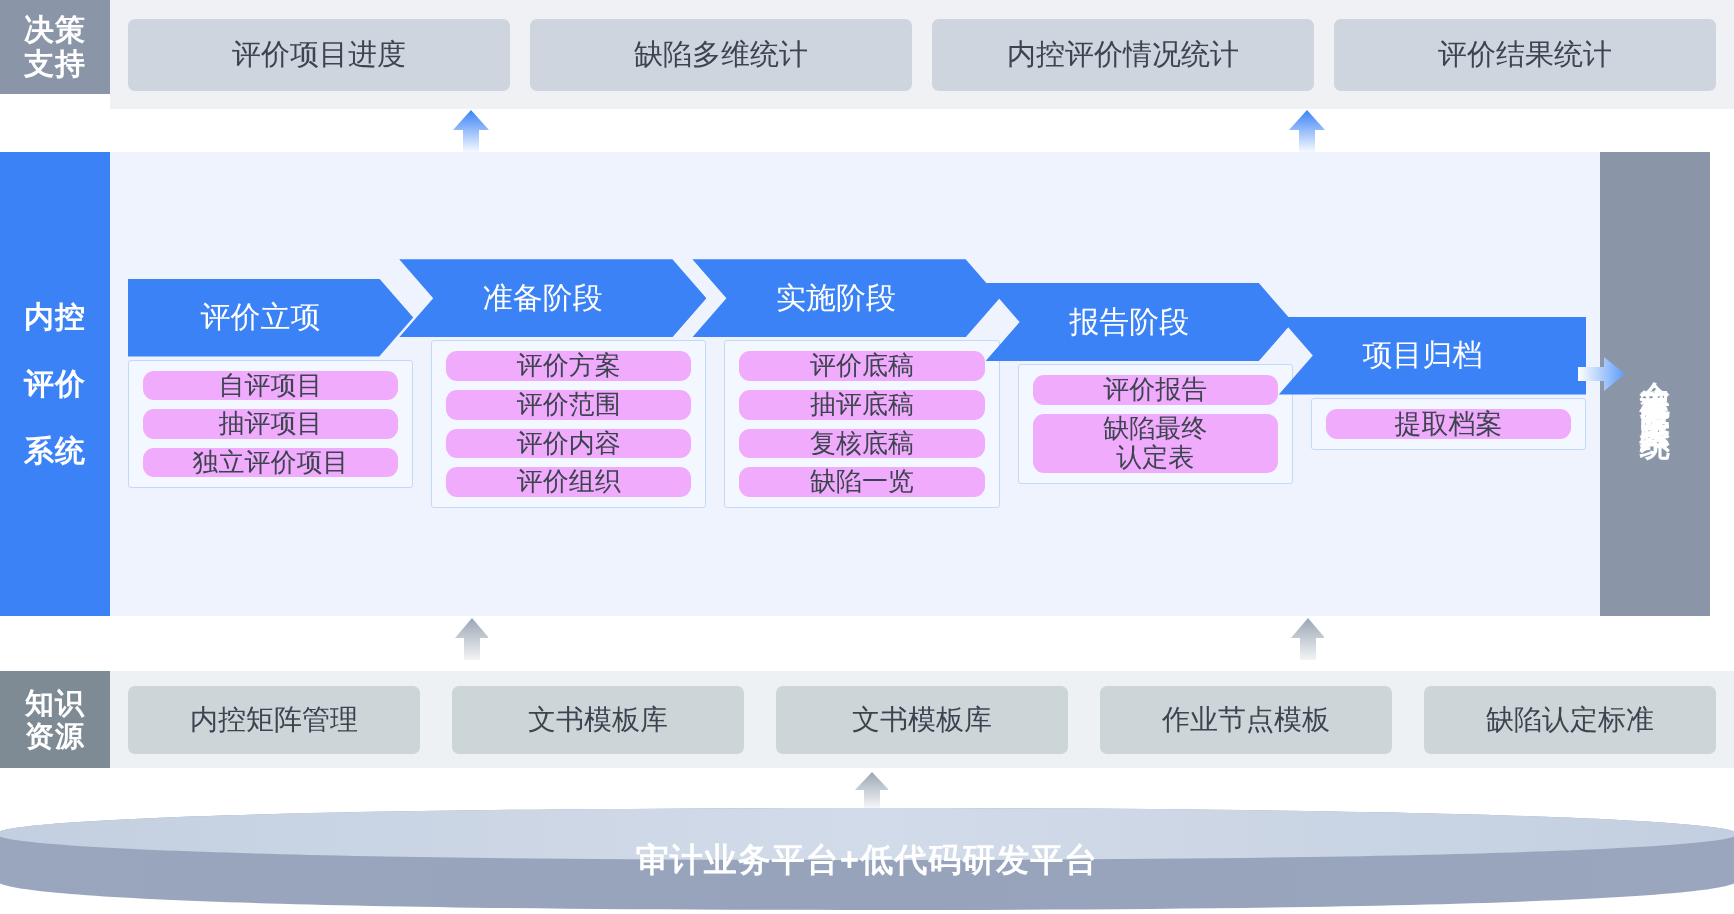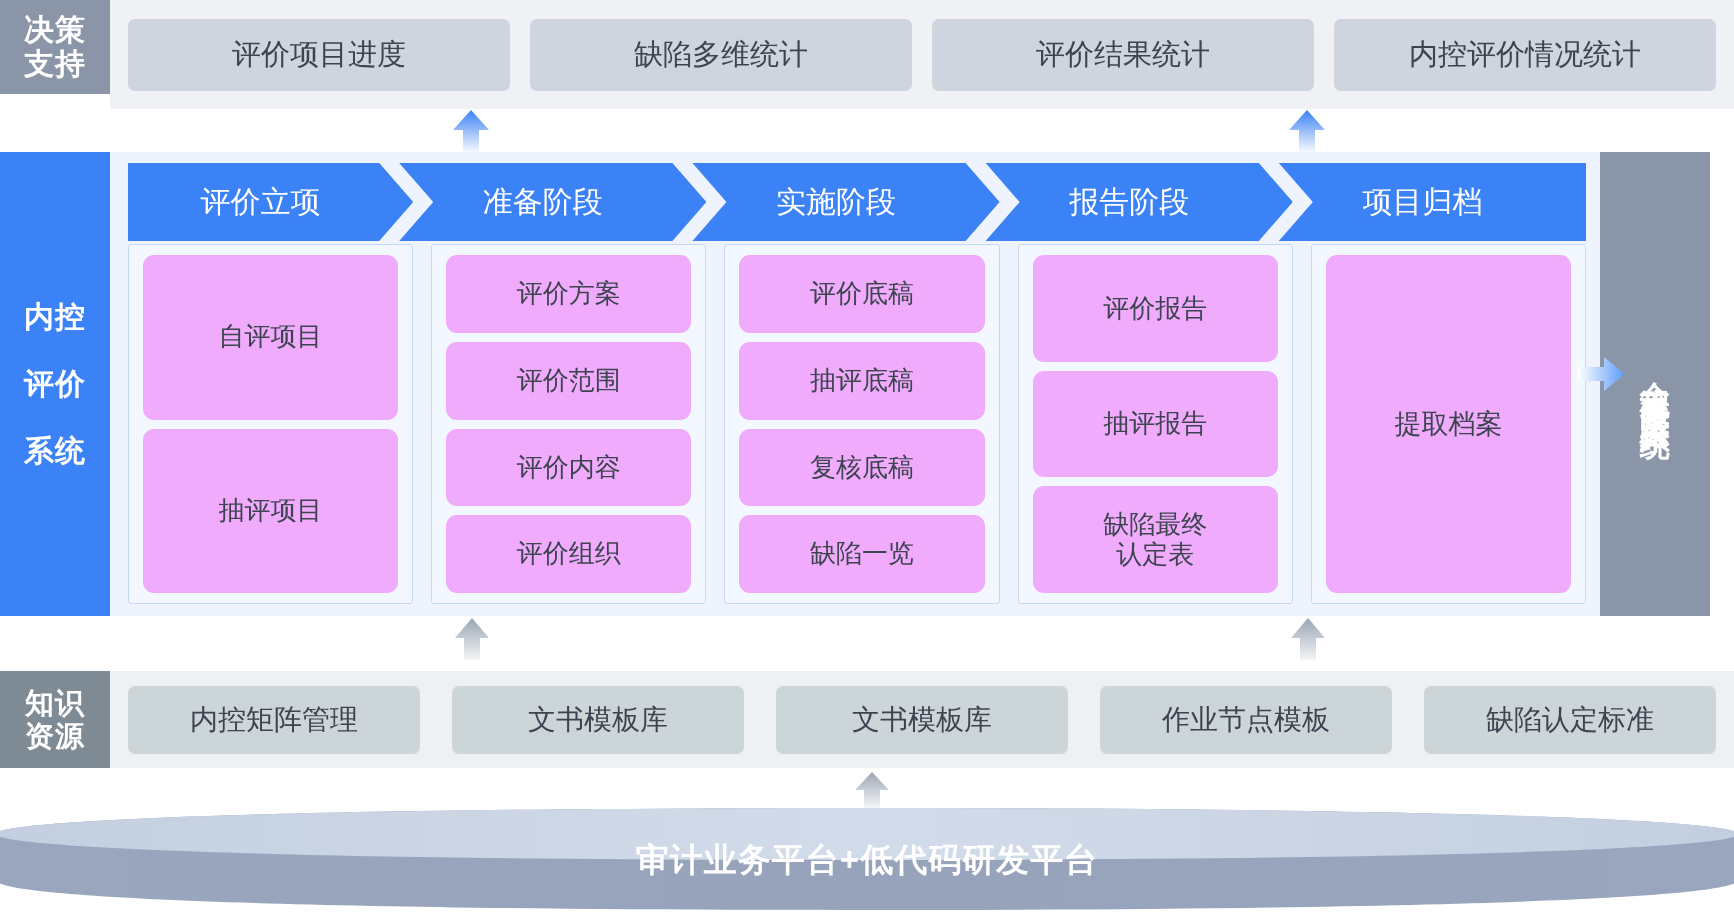--- a/index.html
+++ b/index.html
@@ -39,21 +39,21 @@
   #system-label{
     width:110px;height:464px;background:#3b82f6;font-size:30px;
     flex-direction:column;
   }
   #system-label span{display:block;}
 
   #system-body{
     width:1490px;height:464px;background:#eef3fe;
     position:relative;box-sizing:border-box;
     padding:11px 14px 12px 18px;
-    display:flex;gap:8px;
+    display:flex;gap:8px;align-items:center;
   }
 
   #tracking-bar{
     width:110px;height:464px;background:#8b95a8;
     font-size:30px;color:#fff;font-weight:bold;
     display:flex;align-items:center;justify-content:center;
     letter-spacing:2px;
   }
   #tracking-bar .v{
     writing-mode:vertical-rl;text-orientation:upright;
@@ -133,22 +133,22 @@
 <div class="row" id="decision-row">
   <div class="sidelabel" id="decision-label">
     <div>
       <span>决策</span><br>
       <span>支持</span>
     </div>
   </div>
   <div id="decision-strip">
     <div class="decision-card">评价项目进度</div>
     <div class="decision-card">缺陷多维统计</div>
+    <div class="decision-card">内控评价情况统计</div>
     <div class="decision-card">评价结果统计</div>
-    <div class="decision-card">内控评价情况统计</div>
   </div>
 </div>
 
 <svg class="blue-arrow" style="left:452px;top:108px;" width="38" height="46">
   <defs>
     <linearGradient id="bgrad1" x1="0" y1="1" x2="0" y2="0">
       <stop offset="0%" stop-color="#ffffff"></stop>
         <stop offset="100%" stop-color="#3b82f6"></stop>
     </linearGradient>
   </defs>
@@ -176,20 +176,21 @@
 
   <div id="system-body">
 
     <div class="stage-col">
       <div class="stage-head">
         <span class="label">评价立项</span>
       </div>
       <div class="stage-box">
         <div class="task-card">自评项目</div>
         <div class="task-card">抽评项目</div>
+        <div class="task-card">独立评价项目</div>
       </div>
     </div>
 
     <div class="stage-col">
       <div class="stage-head">
         <span class="label">准备阶段</span>
       </div>
       <div class="stage-box">
         <div class="task-card">评价方案</div>
         <div class="task-card">评价范围</div>
@@ -209,21 +210,20 @@
         <div class="task-card">缺陷一览</div>
       </div>
     </div>
 
     <div class="stage-col">
       <div class="stage-head">
         <span class="label">报告阶段</span>
       </div>
       <div class="stage-box">
         <div class="task-card">评价报告</div>
-        <div class="task-card">抽评报告</div>
         <div class="task-card">缺陷最终
 认定表</div>
       </div>
     </div>
 
     <div class="stage-col big">
       <div class="stage-head">
         <span class="label">项目归档</span>
       </div>
       <div class="stage-box">

